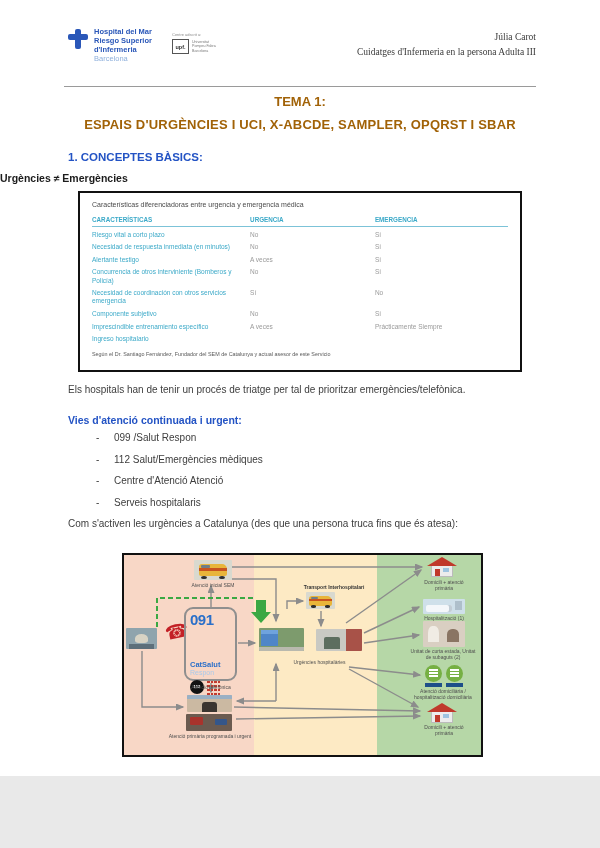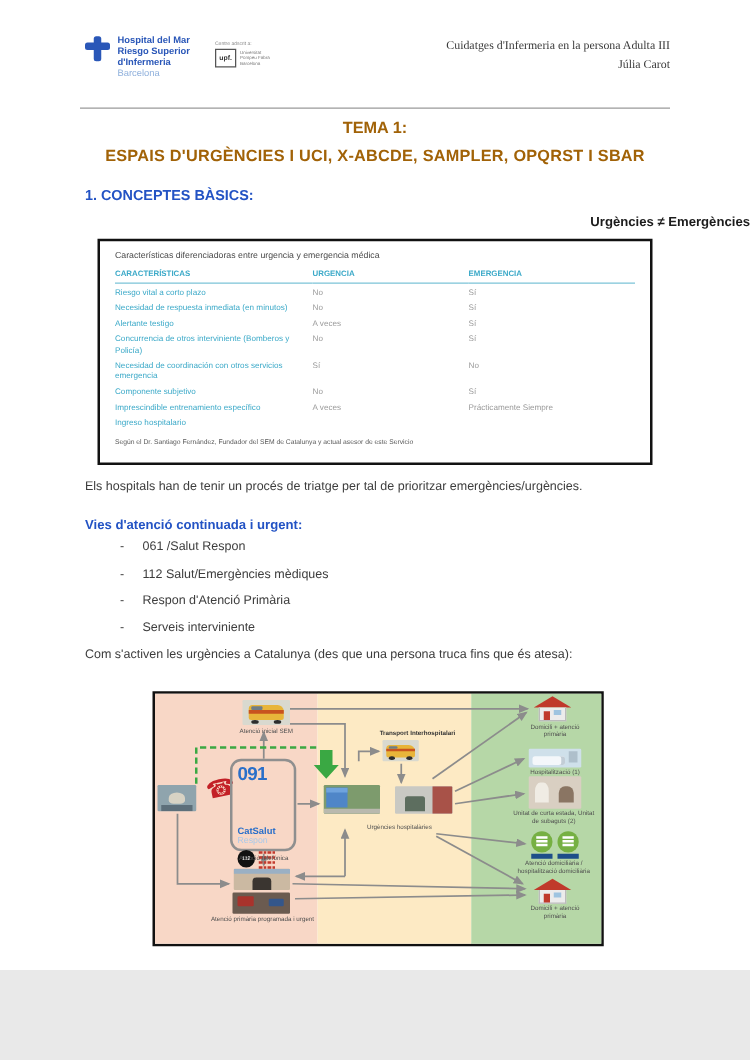--- a/index.html
+++ b/index.html
@@ -18,21 +18,21 @@
   .upf-box { width:17px; height:15px; border:1px solid #555; font-size:5.5px; font-weight:bold; color:#333; display:flex; align-items:center; justify-content:center; }
   .upf-uni { font-size:3.6px; line-height:1.25; color:#777; padding-top:1px; }
   .header-right { position:absolute; right:64px; top:30px; text-align:right; font-family:"Liberation Serif", serif; font-size:9.5px; line-height:1.55; color:#3a3a3a; }
   .header-rule { position:absolute; left:64px; right:64px; top:86px; border-top:1px solid #9a9a9a; }
 
   
   .doc-title { position:absolute; left:0; right:0; top:94px; text-align:center; color:#a16207; font-weight:bold; }
   .doc-title .t1 { font-size:13px; margin-bottom:8px; }
   .doc-title .t2 { font-size:13px; letter-spacing:0.2px; }
   .sec-heading { position:absolute; left:68px; top:151px; color:#2353c4; font-weight:bold; font-size:11.5px; }
-  .sec-subtitle { position:absolute; left:0; right:0; top:172px; text-align:right; font-size:10.5px; font-weight:bold; color:#1c1c1c; }
+  .sec-subtitle { position:absolute; left:0; right:0; top:172px; text-align:left; font-size:10.5px; font-weight:bold; color:#1c1c1c; }
 
   
   .tablebox { position:absolute; left:78px; top:191px; width:444px; height:181px; border:2px solid #111; padding:8px 12px 5px 12px; background:#fff; }
   .tbl-caption { font-size:7px; color:#4a4a4a; margin-bottom:6px; }
   table.cmp { width:100%; border-collapse:collapse; font-size:6.5px; }
   table.cmp th { text-align:left; color:#3ba9c8; font-weight:bold; padding:2px 0 3px 0; border-bottom:1.5px solid #7cc3d8; font-size:6.3px; }
   table.cmp td { vertical-align:top; padding:3.5px 4px 1px 0; }
   td.cchar { color:#3ba9c8; width:38%; line-height:1.25; }
   td.cval { color:#9a9a9a; }
   .col-u { width:30%; }
@@ -143,22 +143,22 @@
     <div class="upf-row">
       <div class="upf-box">upf.</div>
       <div class="upf-uni">
         <div>Universitat</div>
         <div>Pompeu Fabra</div>
         <div>Barcelona</div>
       </div>
     </div>
   </div>
   <div class="header-right">
+    <div>Júlia Carot</div>
     <div>Cuidatges d'Infermeria en la persona Adulta III</div>
-    <div>Júlia Carot</div>
   </div>
   <div class="header-rule"></div>
 
   <div class="doc-title">
     <div class="t1">TEMA 1:</div>
     <div class="t2">ESPAIS D'URGÈNCIES I UCI, X-ABCDE, SAMPLER, OPQRST I SBAR</div>
   </div>
   <div class="sec-heading">1. CONCEPTES BÀSICS:</div>
   <div class="sec-subtitle">Urgències ≠ Emergències</div>
 
@@ -209,38 +209,38 @@
       <tr>
         <td class="cchar">Ingreso hospitalario</td>
         <td class="cval"></td>
         <td class="cval"></td>
       </tr>
     </tbody>
       </table>
     <div class="tbl-footnote">Según el Dr. Santiago Fernández, Fundador del SEM de Catalunya y actual asesor de este Servicio</div>
   </div>
 
-  <div class="para p-triage">Els hospitals han de tenir un procés de triatge per tal de prioritzar emergències/urgències.</div>
+  <div class="para p-triage">Els hospitals han de tenir un procés de triatge per tal de prioritzar emergències/telefònica.</div>
   <div class="vies-head">Vies d'atenció continuada i urgent:</div>
   <div class="vies-list">
     <div class="li">
         <span class="dash">-</span>
-        <span>061 /Salut Respon</span>
+        <span>099 /Salut Respon</span>
       </div>
     <div class="li">
         <span class="dash">-</span>
         <span>112 Salut/Emergències mèdiques</span>
       </div>
     <div class="li">
         <span class="dash">-</span>
-        <span>Respon d'Atenció Primària</span>
+        <span>Centre d'Atenció Atenció</span>
       </div>
     <div class="li">
         <span class="dash">-</span>
-        <span>Serveis interviniente</span>
+        <span>Serveis hospitalaris</span>
       </div>
   </div>
   <div class="para p-com">Com s'activen les urgències a Catalunya (des que una persona truca fins que és atesa):</div>
 
   <div class="diagram">
     <div class="zone pink"></div>
     <div class="zone peach"></div>
     <div class="zone green"></div>
 
     <svg class="dsvg" viewBox="0 0 357 200">

